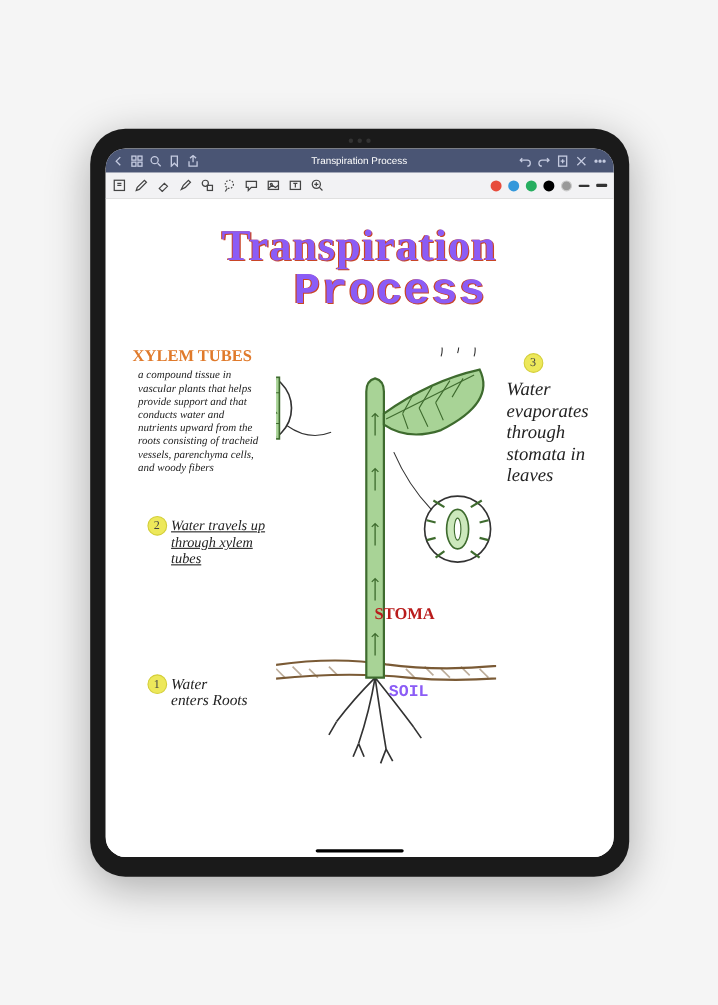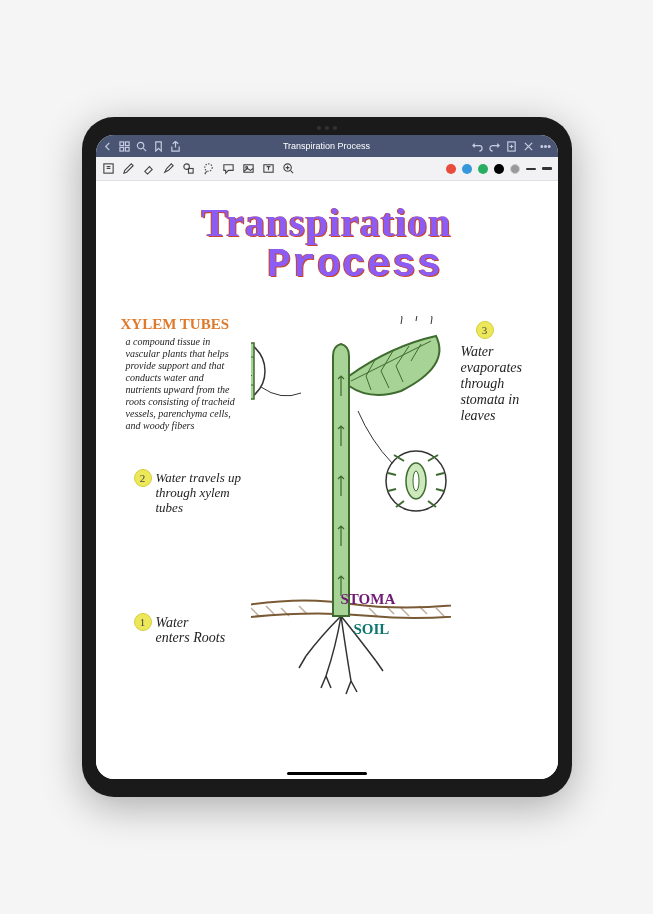--- a/index.html
+++ b/index.html
@@ -129,22 +129,22 @@
   .title2 { top: 62px; left: 50%; transform: translateX(-50%); font-size: 40px; font-family: Liberation Mono, monospace; margin-left: 28px; }
 
   .section-heading {
     position: absolute;
     font-family: "Comic Sans MS", cursive;
     font-weight: 700;
     font-size: 15px;
     text-transform: uppercase;
   }
   .orange { color: #e07a2b; }
-  .green { color: #701a75; margin-top: 40px; }
-  .brown { color: #0f766e; }
+  .green { color: #b91c1c; }
+  .brown { color: #8b5cf6; font-family: Liberation Mono, monospace; }
 
   .cursive-text {
     position: absolute;
     font-family: Liberation Serif, serif;
     font-size: 10px;
     color: #222;
     line-height: 1.2;
     font-style: italic;
   }
 
@@ -174,22 +174,22 @@
 
   .desc-xylem { top: 155px; left: 30px; width: 110px; }
   .desc-stoma { top: 390px; left: 245px; width: 135px; }
   .desc-soil  { top: 460px; left: 258px; width: 140px; }
 
   .step1 { top: 432px; left: 38px; }
   .step2 { top: 288px; left: 38px; }
   .step3 { top: 140px; left: 380px; }
 
   .step1-text { top: 434px; left: 60px; width: 70px; font-size: 14px; font-family: Liberation Serif, serif; line-height: 1.1; }
-  .step2-text { top: 290px; left: 60px; width: 100px; font-size: 13px; font-family: "Brush Script MT", cursive; line-height: 1.15; }
-  .step3-text { top: 163px; left: 365px; width: 80px; font-size: 14px; font-family: "Brush Script MT", cursive; line-height: 1.15; }
+  .step2-text { top: 290px; left: 60px; width: 100px; font-size: 13px; font-family: "Brush Script MT", cursive; line-height: 1.15; text-decoration: underline; }
+  .step3-text { top: 163px; left: 365px; width: 80px; font-size: 17px; font-family: "Brush Script MT", cursive; line-height: 1.15; }
 </style>
 </head>
 <body>
 
 <div class="ipad-frame">
   <div class="camera-bar">
     <div class="camera-dot"></div>
       <div class="camera-dot"></div>
       <div class="camera-dot"></div>
   </div>

